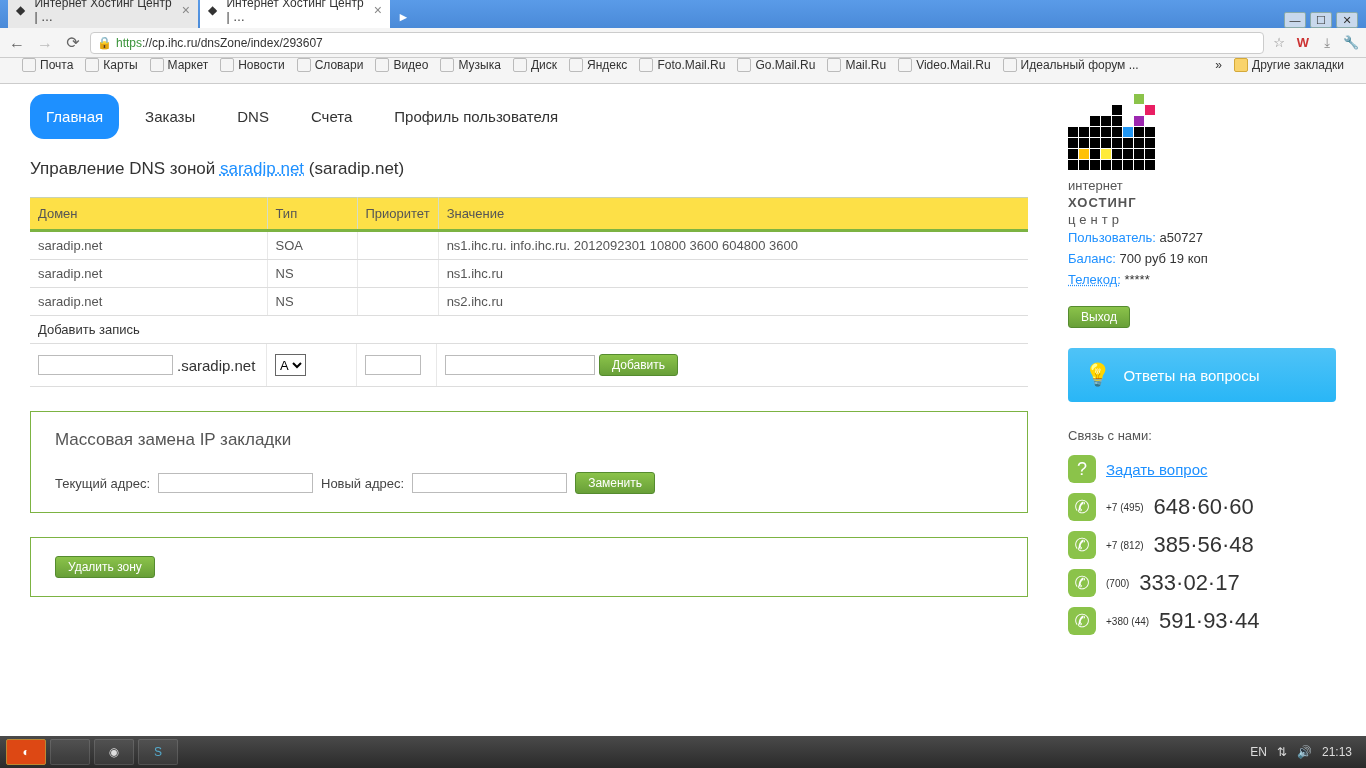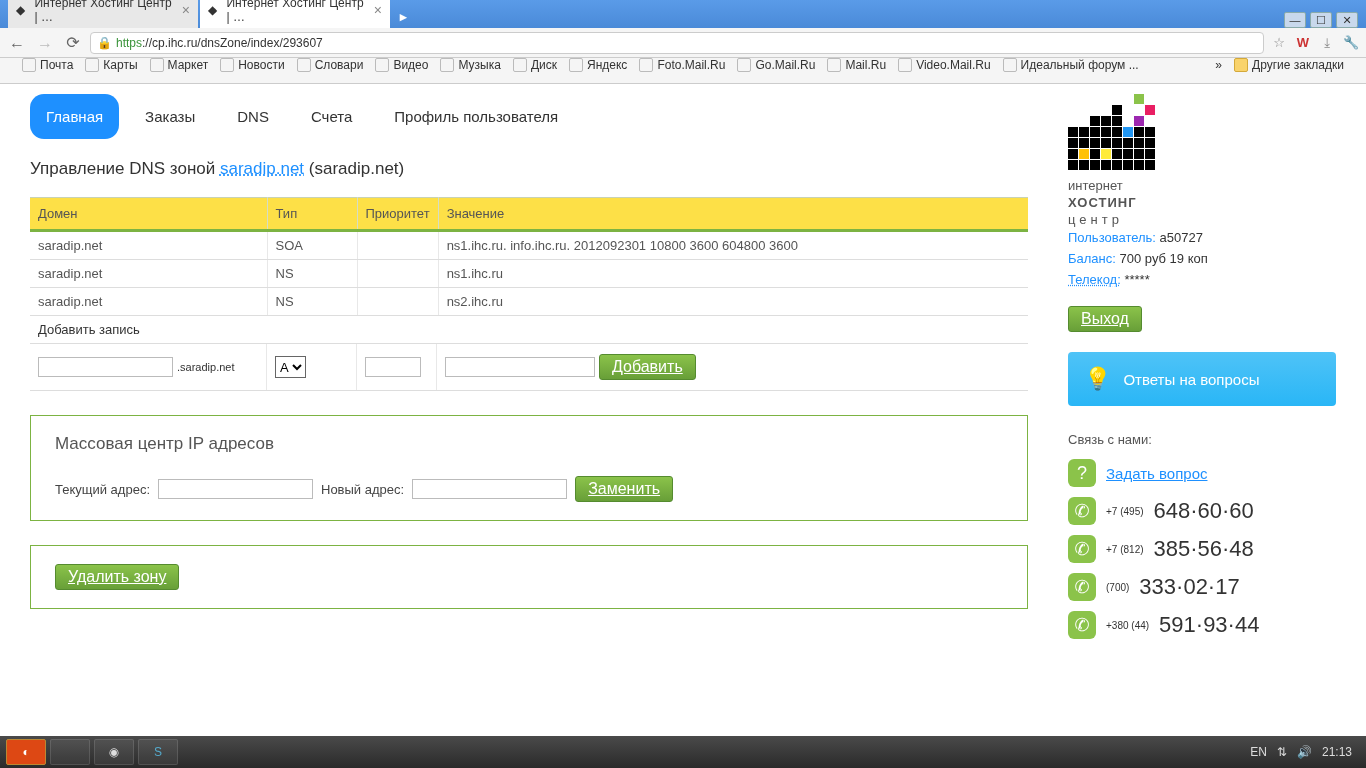--- a/index.html
+++ b/index.html
@@ -47,23 +47,23 @@
 .col-domain { width: 237px; }
 .col-type { width: 90px; }
 .col-prio { width: 80px; }
 
 .add-caption { padding: 6px 8px; font-size: 13px; color: #333; border-bottom: 1px solid #ddd; }
 .add-row { display: flex; border-bottom: 1px solid #ddd; }
 .add-cell { padding: 10px 8px; border-right: 1px solid #e8e8e8; display: flex; align-items: center; gap: 4px; }
 .add-cell:last-child { border-right: none; flex: 1; }
 .add-cell input[type="text"] { border: 1px solid #bbb; height: 20px; padding: 0 4px; font-size: 12px; }
 .add-cell select { border: 1px solid #666; height: 22px; font-size: 13px; background: #fff; }
-.suffix { font-size: 11px; color: #333; }
-
-.btn-green { background: linear-gradient(#8bc34a, #689f38); color: #fff; border: 1px solid #558b2f; border-radius: 3px; padding: 3px 12px; font-size: 16px; cursor: pointer; text-decoration: underline; }
+.suffix { font-size: 15px; color: #333; }
+
+.btn-green { background: linear-gradient(#8bc34a, #689f38); color: #fff; border: 1px solid #558b2f; border-radius: 3px; padding: 3px 12px; font-size: 12px; cursor: pointer; }
 
 .panel { border: 1px solid #7cb342; padding: 18px 24px; margin-top: 24px; }
 .panel h3 { font-size: 17px; font-weight: normal; color: #555; margin-bottom: 22px; }
 .ip-row { display: flex; align-items: center; gap: 8px; font-size: 13px; color: #444; }
 .ip-row input { border: 1px solid #bbb; height: 20px; width: 155px; padding: 0 4px; }
 
 
 .logo { width: 95px; height: 120px; margin: 0 0 10px 0; position: relative; }
 .logo-grid { display: grid; grid-template-columns: repeat(8, 10px); grid-auto-rows: 10px; gap: 1px; }
 .logo-sq { background: #000; }
@@ -254,21 +254,21 @@
       <div class="add-cell" style="width:80px">
         <input type="text" style="width: 56px;">
       </div>
       <div class="add-cell">
         <input type="text" style="width: 150px;">
         <button class="btn-green">Добавить</button>
       </div>
     </div>
 
     <div class="panel">
-      <h3>Массовая центр IP адресов</h3>
+      <h3>Массовая замена IP закладки</h3>
       <div class="ip-row">
         <span>Текущий адрес:</span>
         <input type="text" style="">
         <span>Новый адрес:</span>
         <input type="text" style="">
         <button class="btn-green">Заменить</button>
       </div>
     </div>
 
     <div class="panel">

